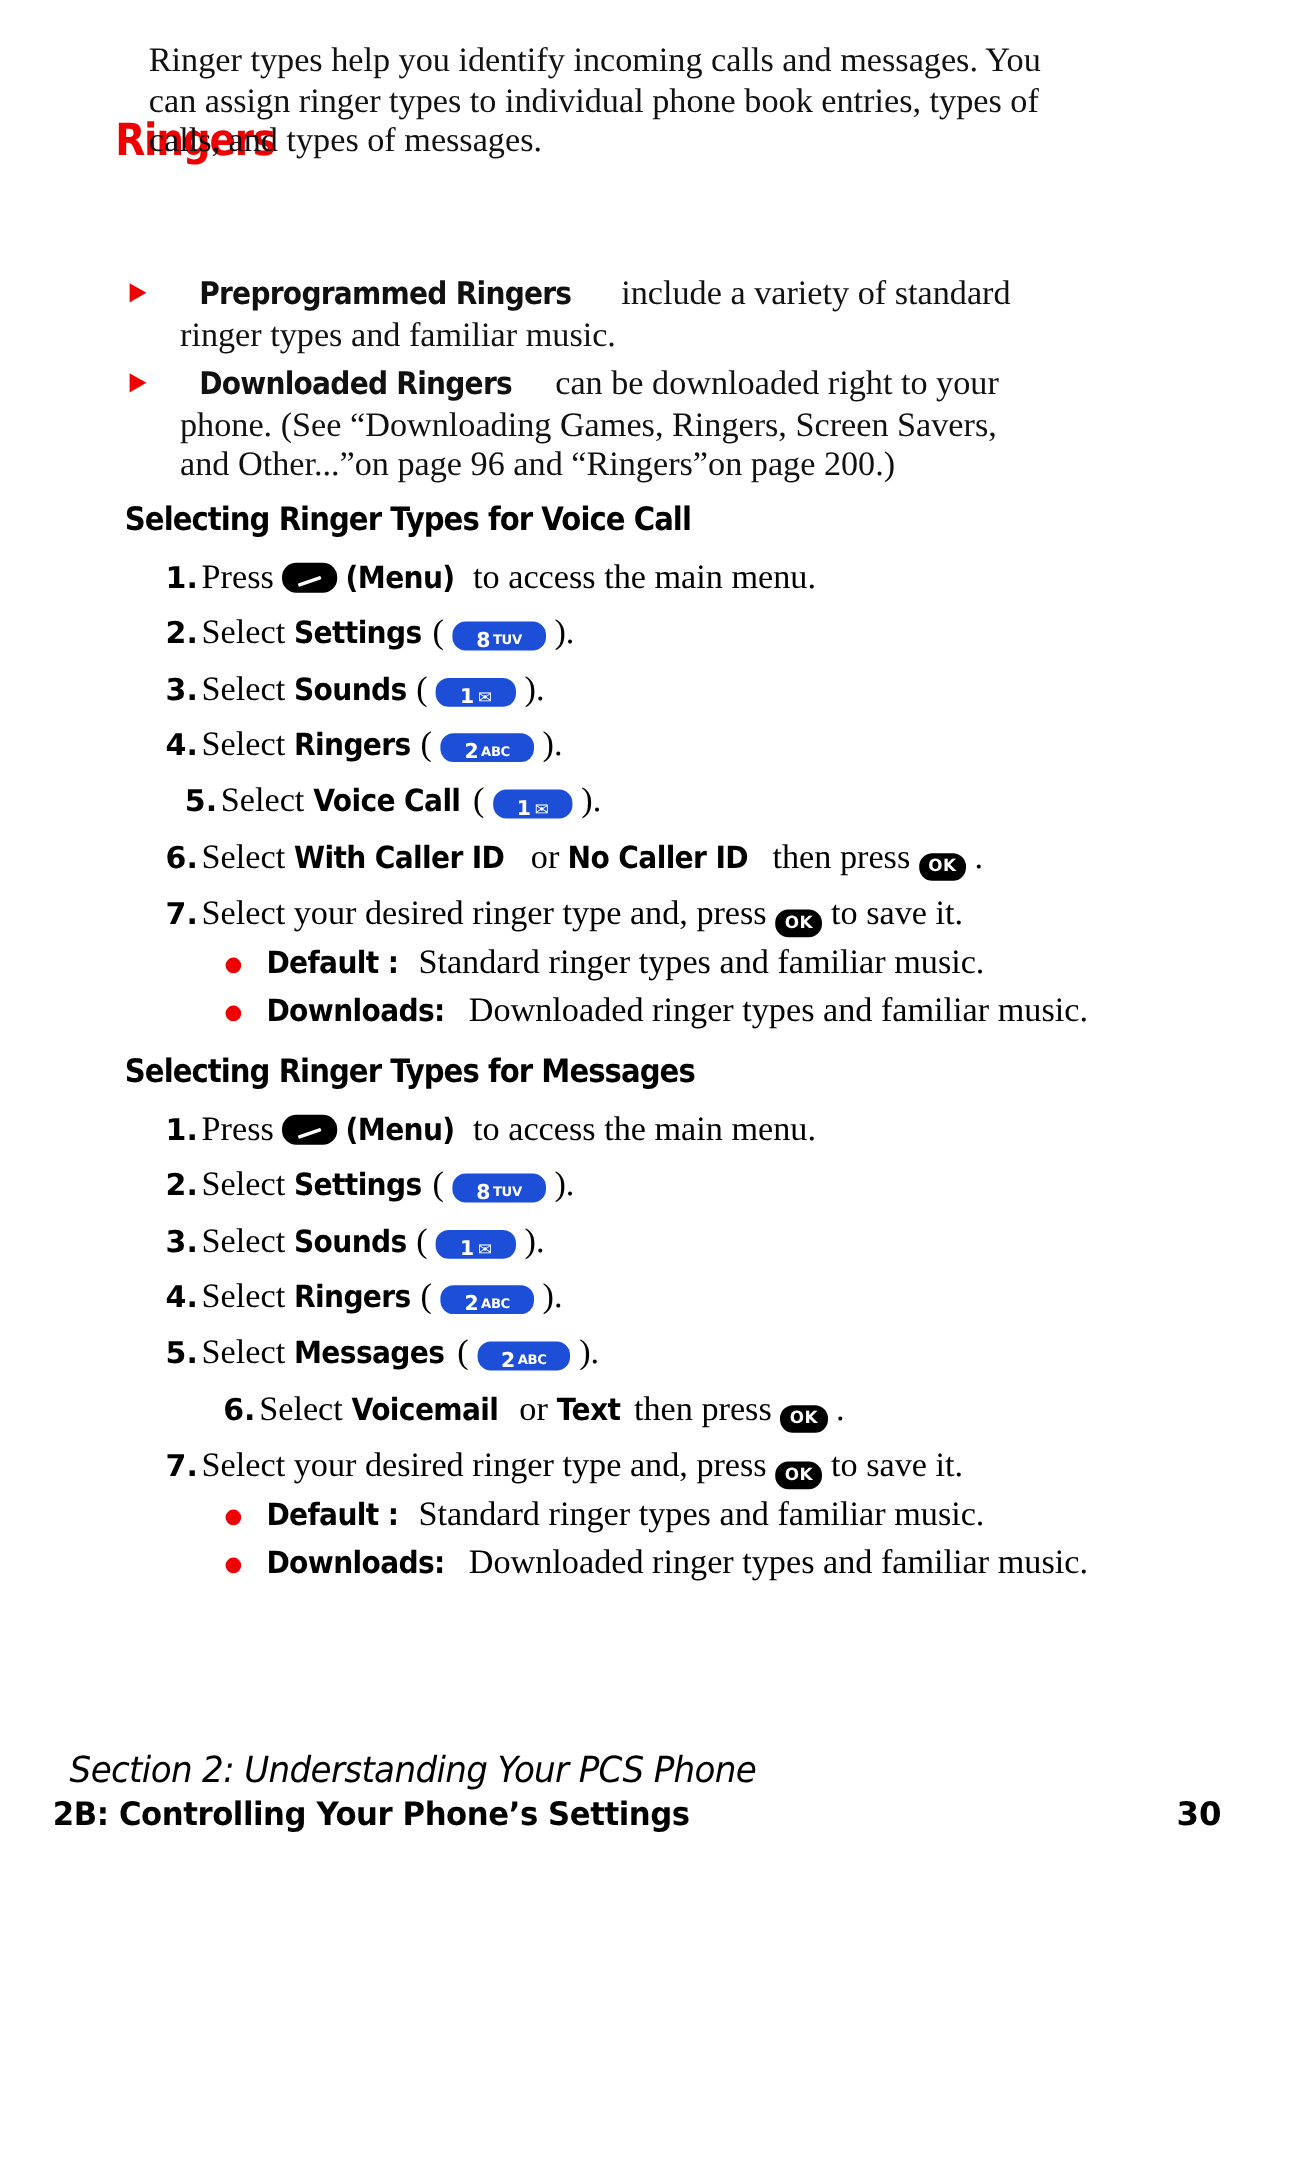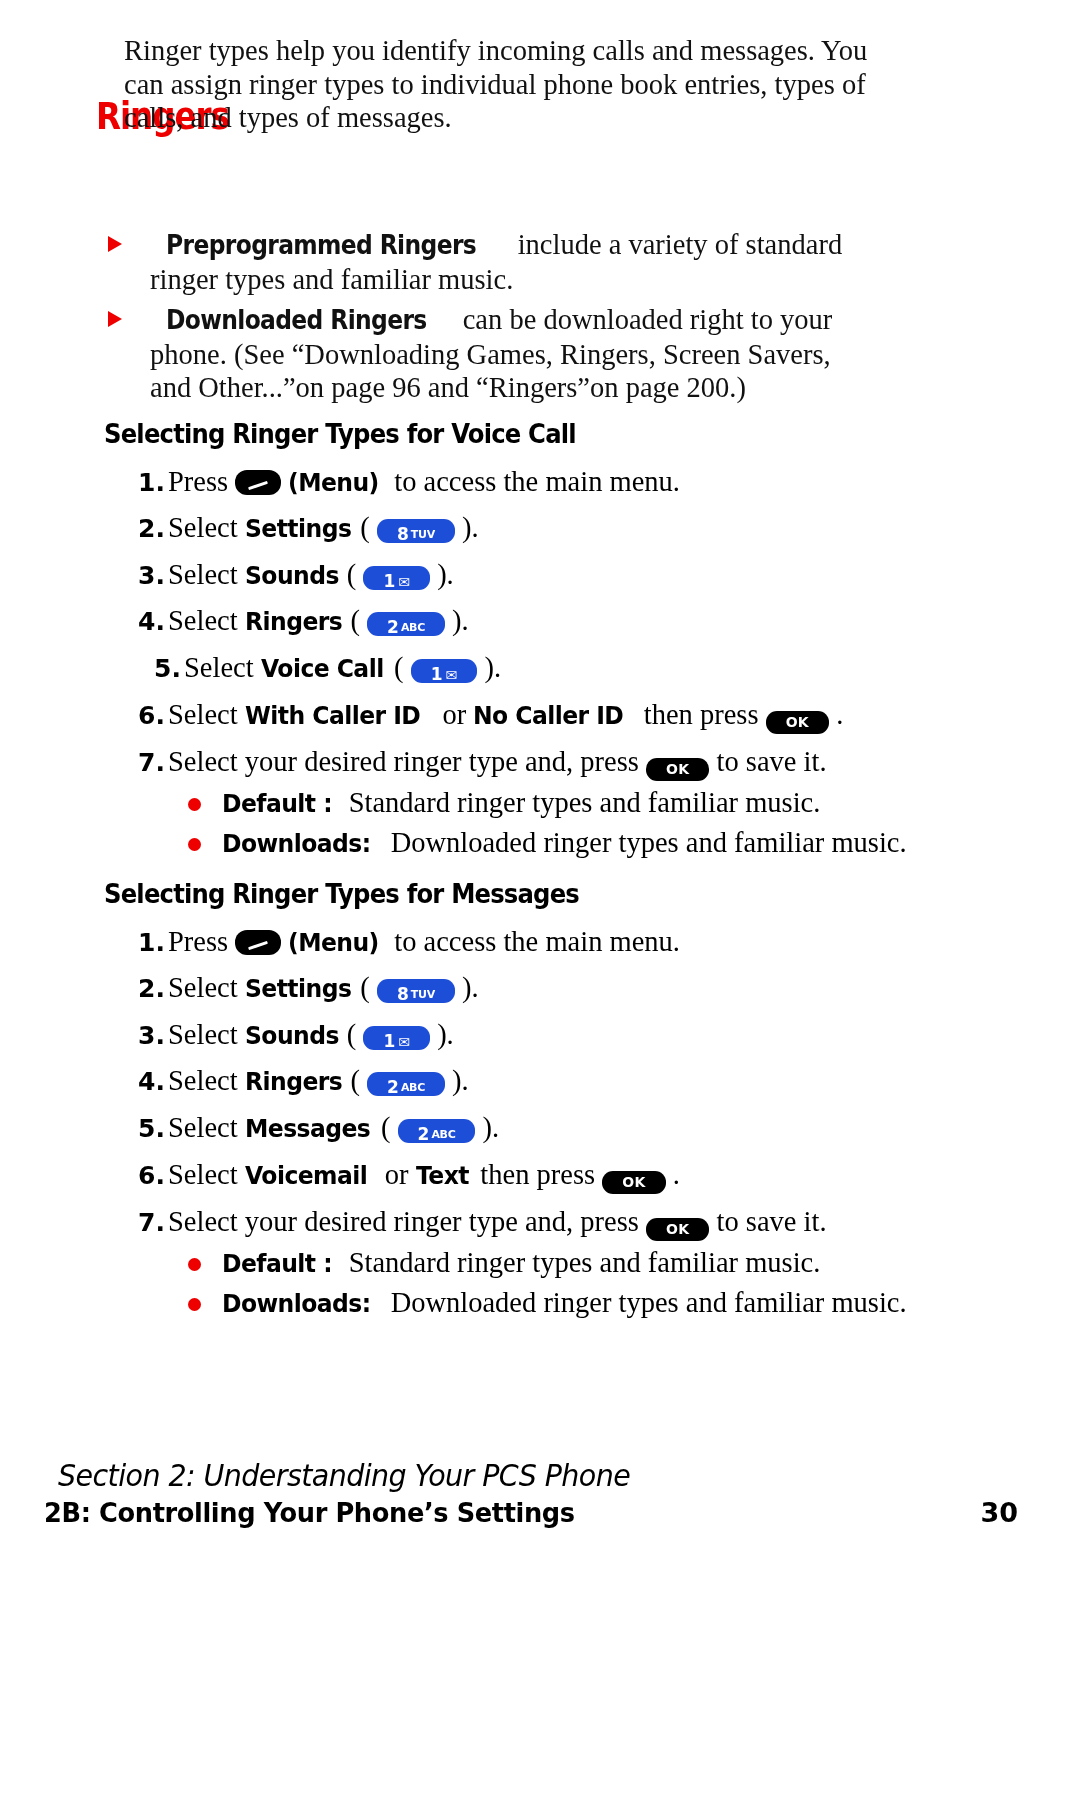--- a/index.html
+++ b/index.html
@@ -149,21 +149,21 @@
     margin-left: 3px;
     vertical-align: 0px;
   }
   .key-ok {
     display: inline-block;
     background: #000;
     color: #fff;
     border-radius: 11px;
     height: 23px;
     line-height: 23px;
-    padding: 0 20px;
+    padding: 0 8px;
     vertical-align: -3px;
     font-family: "DejaVu Sans", sans-serif;
     font-weight: bold;
     font-size: 14px;
     letter-spacing: 0.3px;
   }
   .key-menu {
     display: inline-block;
     position: relative;
     background: #000;
@@ -319,21 +319,21 @@
   </div>
 
   <div class="step" style="top:1064px;">
     <span class="num">4.</span><span>Select </span><span class="stepbold">Ringers</span><span>(</span> <span class="key"><span class="digit">2</span><span class="sub">ABC</span></span> <span>).</span>
   </div>
 
   <div class="step" style="top:1111px;">
     <span class="num">5.</span><span>Select </span><span class="stepbold">Messages</span><span>(</span> <span class="key"><span class="digit">2</span><span class="sub">ABC</span></span> <span>).</span>
   </div>
 
-  <div class="step" style="top:1158px;">
+  <div class="step" style="top:1158px;margin-left:48px;">
     <span class="num">6.</span><span>Select </span><span class="stepbold">Voicemail</span><span> or </span><span class="stepbold">Text</span><span> then press </span><span class="key-ok">OK</span><span> .</span>
   </div>
 
   <div class="step" style="top:1205px;">
     <span class="num">7.</span><span>Select your desired ringer type and, press </span><span class="key-ok">OK</span><span> to save it.</span>
   </div>
 
   <div class="dot-item" style="top:1246px;">
     <span class="dot"></span>
     <span class="stepbold">Default :</span><span> Standard ringer types and familiar music.</span>

